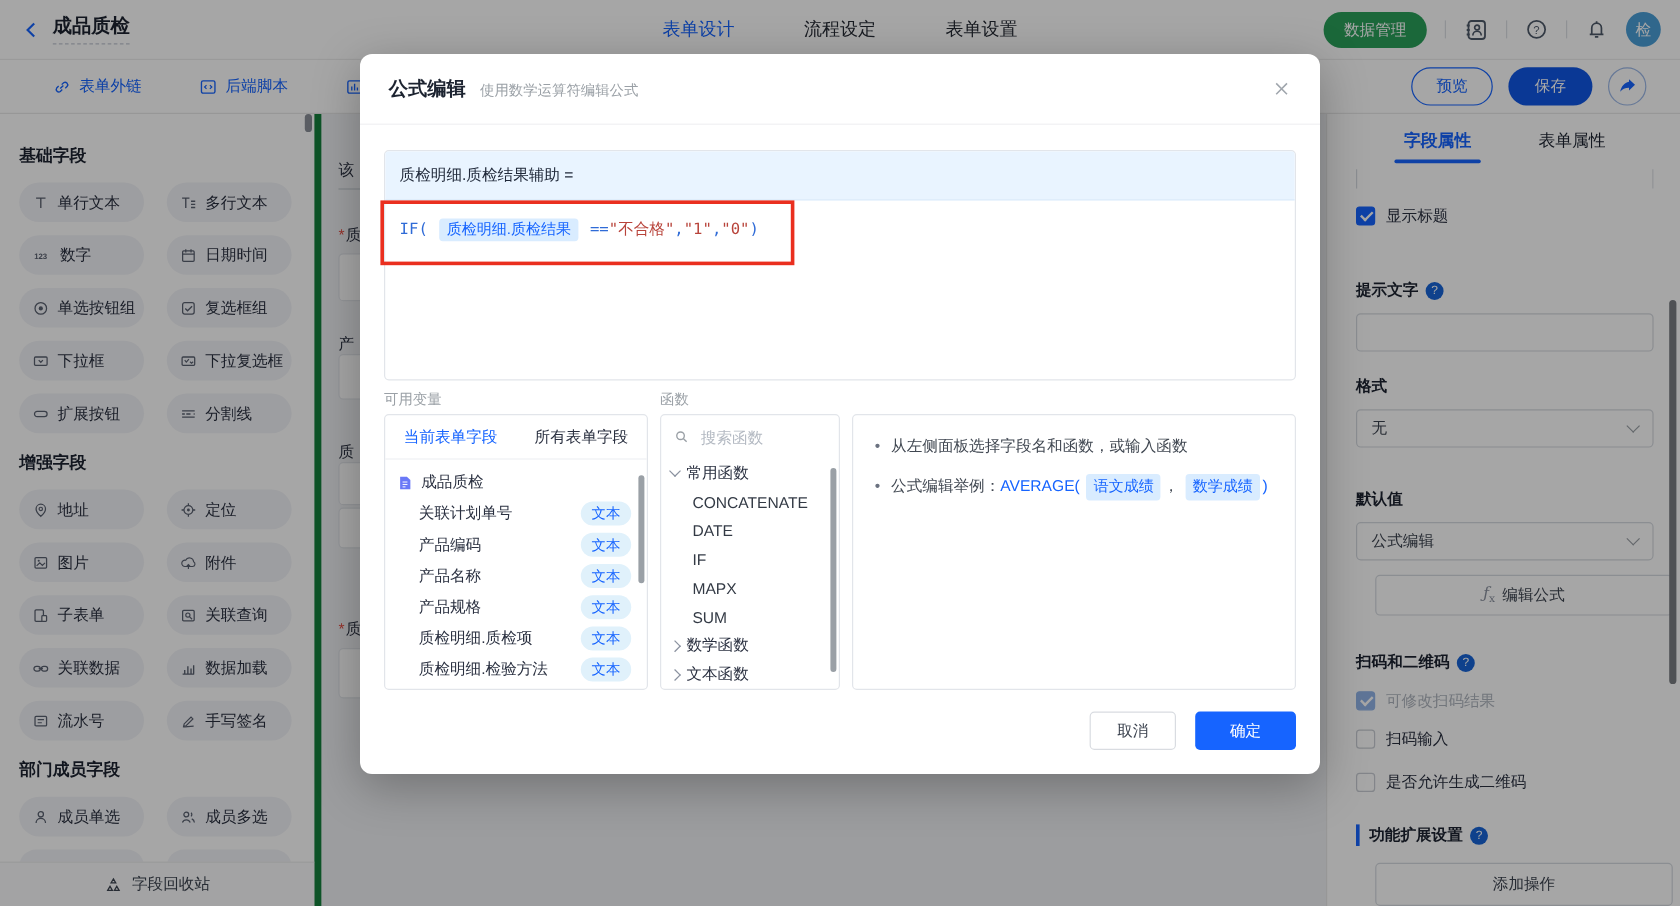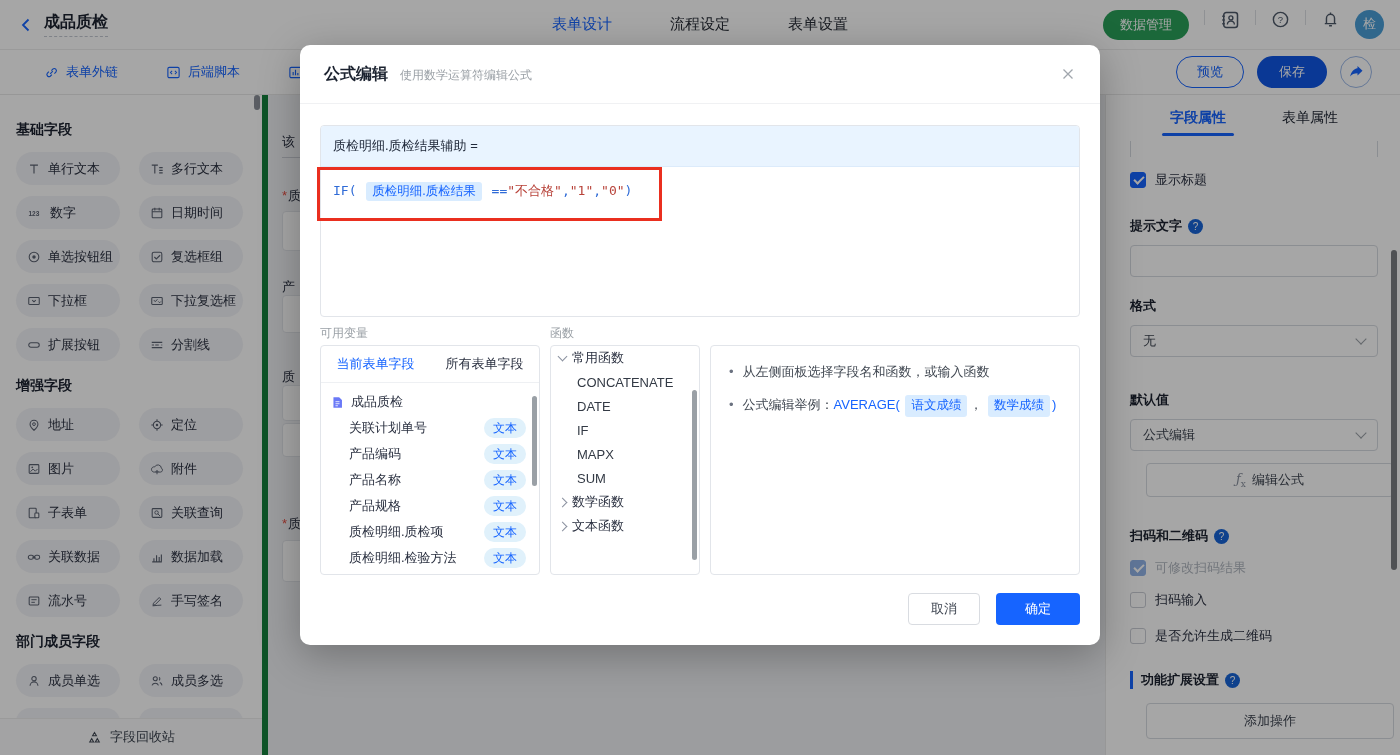--- a/index.html
+++ b/index.html
@@ -8,21 +8,21 @@
   .ic{flex:0 0 auto;display:inline-block;vertical-align:middle;}
   svg{display:block;}
   
   .nav{position:absolute;top:0;left:0;right:0;height:50px;background:#fff;border-bottom:1px solid #ededed;
        display:flex;align-items:center;padding:0 16px 0 18px;box-sizing:border-box;z-index:2;}
   .nav-back{color:#1664ff;margin-right:10px;cursor:pointer;}
   .nav-title{font-size:16px;font-weight:bold;color:#1c2330;border-bottom:1px dashed #c3c8d2;padding-bottom:3px;}
   .nav-tabs{position:absolute;left:50%;transform:translateX(-50%);display:flex;gap:58px;}
   .nav-tab{font-size:15px;color:#262b35;cursor:pointer;}
   .nav-tab.active{color:#1664ff;}
-  .nav-right{margin-left:auto;display:flex;gap:15px;}
+  .nav-right{margin-left:auto;display:flex;align-items:center;gap:15px;}
   .pill-green{background:#2aa05a;color:#fff;height:30px;padding:0 17px;border-radius:15px;font-size:13px;
               border:none;cursor:pointer;}
   .vdiv{width:1px;height:15px;background:#dcdfe3;}
   .nav-ic{color:#4e5969;cursor:pointer;}
   .avatar{width:29px;height:29px;border-radius:50%;background:#4a9fd8;color:#fff;font-size:13px;
           display:flex;align-items:center;justify-content:center;cursor:pointer;}
   
   .tbar{position:absolute;top:50px;left:0;right:0;height:45px;background:#fff;border-bottom:1px solid #e8e8e8;
         display:flex;align-items:center;padding:0 28px 0 44px;box-sizing:border-box;z-index:1;}
   .tbar-link{display:flex;align-items:center;gap:7px;color:#1664ff;font-size:13px;margin-right:48px;cursor:pointer;}
@@ -572,21 +572,21 @@
       <span class="rp-tab active">字段属性</span>
       <span class="rp-tab">表单属性</span>
     </div>
     <div class="rp-crop">
       <input class="inp" style="margin-top: -18px;">
     </div>
     <div class="cbrow" style="margin-top:14px">
       <span class="cb on"></span>
       <span>显示标题</span>
     </div>
-    <div class="rp-label" style="margin-top:28px">
+    <div class="rp-label" style="margin-top:44px">
       <span>提示文字</span>
         <span class="qb"></span>
     </div>
     <input class="inp" style="margin-top: 10px;">
     <div class="rp-label" style="margin-top:20px">格式</div>
     <div class="sel" style="margin-top:10px">
       <span class="grow">无</span>
       <span class="chev"></span>
     </div>
     <div class="rp-label" style="margin-top:34px">默认值</div>
@@ -680,20 +680,28 @@
           <span class="badge">文本</span>
         </div>
       <div class="v-row">
           <span>质检明细.检验方法</span>
           <span class="badge">文本</span>
         </div>
       <div class="thumb" style="top:50px;height:90px"></div>
     </div>
 
     <div class="panel m-funcs">
+      <div class="f-search">
+        <span class="ic" style="color:#9aa0a6">
+            <svg width="14" height="14">
+              <use href="#i-search"></use>
+            </svg>
+          </span>
+        <input placeholder="搜索函数" style="">
+      </div>
       <div class="f-group">
         <span class="gchev down"></span>
         <span>常用函数</span>
       </div>
       <div class="f-item">CONCATENATE</div>
       <div class="f-item">DATE</div>
       <div class="f-item">IF</div>
       <div class="f-item">MAPX</div>
       <div class="f-item">SUM</div>
       <div class="f-group">

